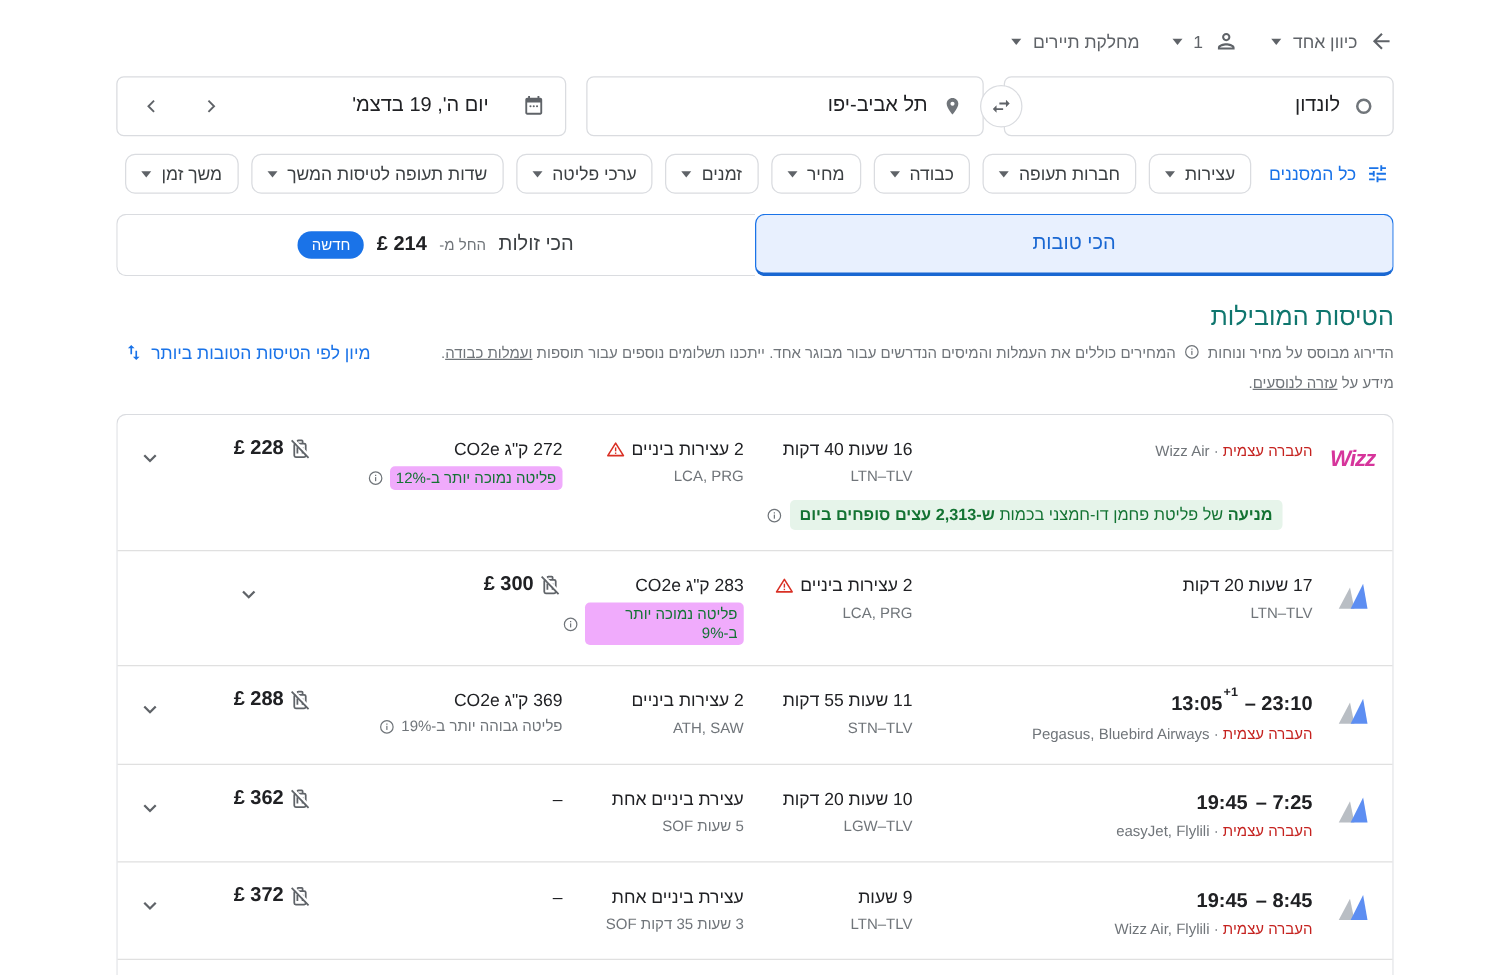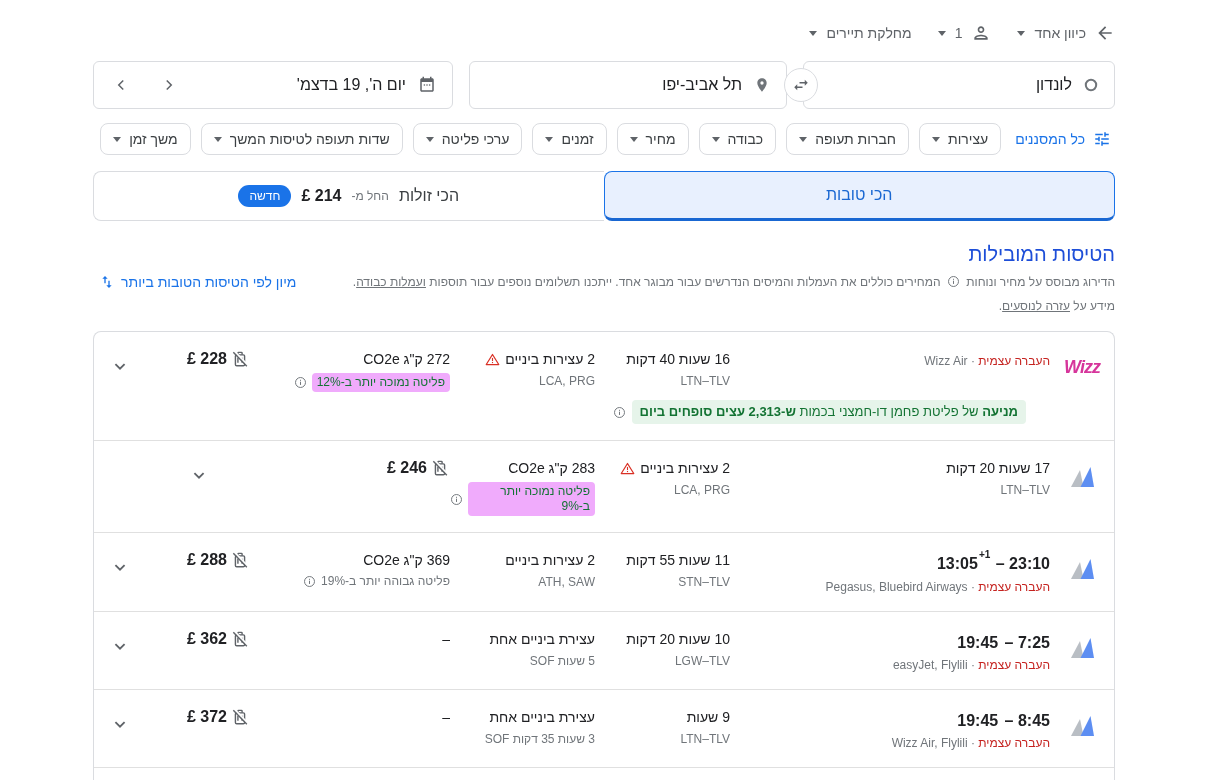--- a/index.html
+++ b/index.html
@@ -12,42 +12,42 @@
   .tb-item { display: flex; align-items: center; gap: 9px; cursor: pointer; }
   .caret { width: 0; height: 0; border-right: 4.5px solid transparent; border-left: 4.5px solid transparent; border-top: 5px solid #5f6368; }
   .tb-icon { display: flex; align-items: center; }
 
   
   .search-row { display: flex; gap: 16px; margin-top: 13px; position: relative; }
   .sbox { border: 1px solid #dadce0; border-radius: 6px; height: 48px; display: flex; align-items: center; padding: 0 16px; font-size: 16px; color: #202124; background: #fff; gap: 12px; cursor: pointer; }
   .origin-box { width: 312px; }
   .dest-box { width: 318px; }
   .date-box { flex: 1; justify-content: space-between; }
-  .date-main { display: flex; align-items: flex-start; gap: 12px; }
+  .date-main { display: flex; align-items: flex-start; gap: 27px; }
   .date-nav { display: flex; align-items: center; gap: 30px; padding-left: 2px; }
   .nav-btn { background: none; border: none; padding: 0; cursor: pointer; display: flex; }
   .swap-btn { position: absolute; right: 297px; top: 7px; width: 34px; height: 34px; border-radius: 50%; border: 1px solid #dadce0; background: #fff; display: flex; align-items: center; justify-content: center; z-index: 2; cursor: pointer; }
 
   
   .filter-row { display: flex; align-items: center; gap: 10px; margin-top: 14px; }
   .all-filters { display: flex; align-items: center; gap: 8px; color: #1a73e8; font-size: 14px; padding: 0 4px; cursor: pointer; background: none; border: none; }
   .chip { display: flex; align-items: center; gap: 8px; border: 1px solid #dadce0; border-radius: 8px; height: 32px; padding: 0 12px; font-size: 14px; color: #3c4043; background: #fff; cursor: pointer; white-space: nowrap; }
 
   
   .tabs { display: flex; margin-top: 16px; height: 50px; }
   .tab { flex: 1; display: flex; align-items: center; justify-content: center; cursor: pointer; }
   .tab-best { background: #e8f0fe; border: 1px solid #1a73e8; border-bottom: 3px solid #1967d2; border-radius: 8px; color: #1967d2; font-size: 16px; }
   .tab-cheapest { border: 1px solid #dadce0; border-radius: 8px 0 0 8px; border-right: 0; gap: 10px; }
   .tab-cheapest .lbl { font-size: 16px; color: #3c4043; }
   .tab-cheapest .from { font-size: 12px; color: #70757a; }
   .tab-cheapest .pr { font-size: 16px; font-weight: bold; color: #202124; }
   .badge-new { background: #1a73e8; color: #fff; font-size: 12px; padding: 4px 11px; border-radius: 12px; }
 
   
-  .results-title { font-size: 20px; color: #1d4ed8; margin-top: 22px; }
+  .results-title { font-size: 20px; color: #0f766e; margin-top: 22px; }
   .subheader { display: flex; justify-content: space-between; align-items: flex-start; margin-top: 6px; }
   .disclaimer { font-size: 12px; color: #70757a; line-height: 1.8; max-width: 800px; }
   .dis-link { color: #70757a; text-decoration: underline; cursor: pointer; }
   .inline-info { display: inline-block; vertical-align: -2px; margin: 0 3px; }
   .sort-link { display: flex; align-items: center; gap: 6px; color: #1a73e8; font-size: 14px; cursor: pointer; background: none; border: none; padding-top: 2px; white-space: nowrap; }
 
   
   .flight-list { margin-top: 14px; border: 1px solid #dadce0; border-bottom: 0; border-radius: 8px 8px 0 0; }
   .flight-row-wrap { border-bottom: 1px solid #e0e0e0; padding: 17px 0 16px; }
   .flight-row { display: grid; grid-template-columns: 64px 320px 135px 145px 200px 102px 56px; align-items: start; cursor: pointer; }
@@ -361,21 +361,21 @@
             <svg width="20" height="20" viewBox="0 0 24 24">
                   <g fill="none" stroke="#5f6368" stroke-width="1.7">
                     <path d="M9.5 7V4.8c0-.44.36-.8.8-.8h3.4c.44 0 .8.36.8.8V7"></path>
                     <rect x="6.5" y="7" width="11" height="13" rx="1.5"></rect>
                     <path d="M9.5 10.5v6M14.5 10.5v6"></path>
                   </g>
                   <line x1="5.2" y1="2.6" x2="21.6" y2="19.6" stroke="#fff" stroke-width="2.4"></line>
                   <line x1="4" y1="4" x2="20.2" y2="20.8" stroke="#5f6368" stroke-width="1.7"></line>
                 </svg>
           </span>
-          <span class="price" dir="ltr">£ 246</span>
+          <span class="price" dir="ltr">£ 300</span>
         </div>
 
       </div>
       <div class="chev-cell">
         <button class="chev-btn">
           <svg width="22" height="22" viewBox="0 0 24 24" fill="none" stroke="#5f6368" stroke-width="2">
                 <polyline points="7 10 12 15 17 10"></polyline>
               </svg>
         </button>
       </div>

